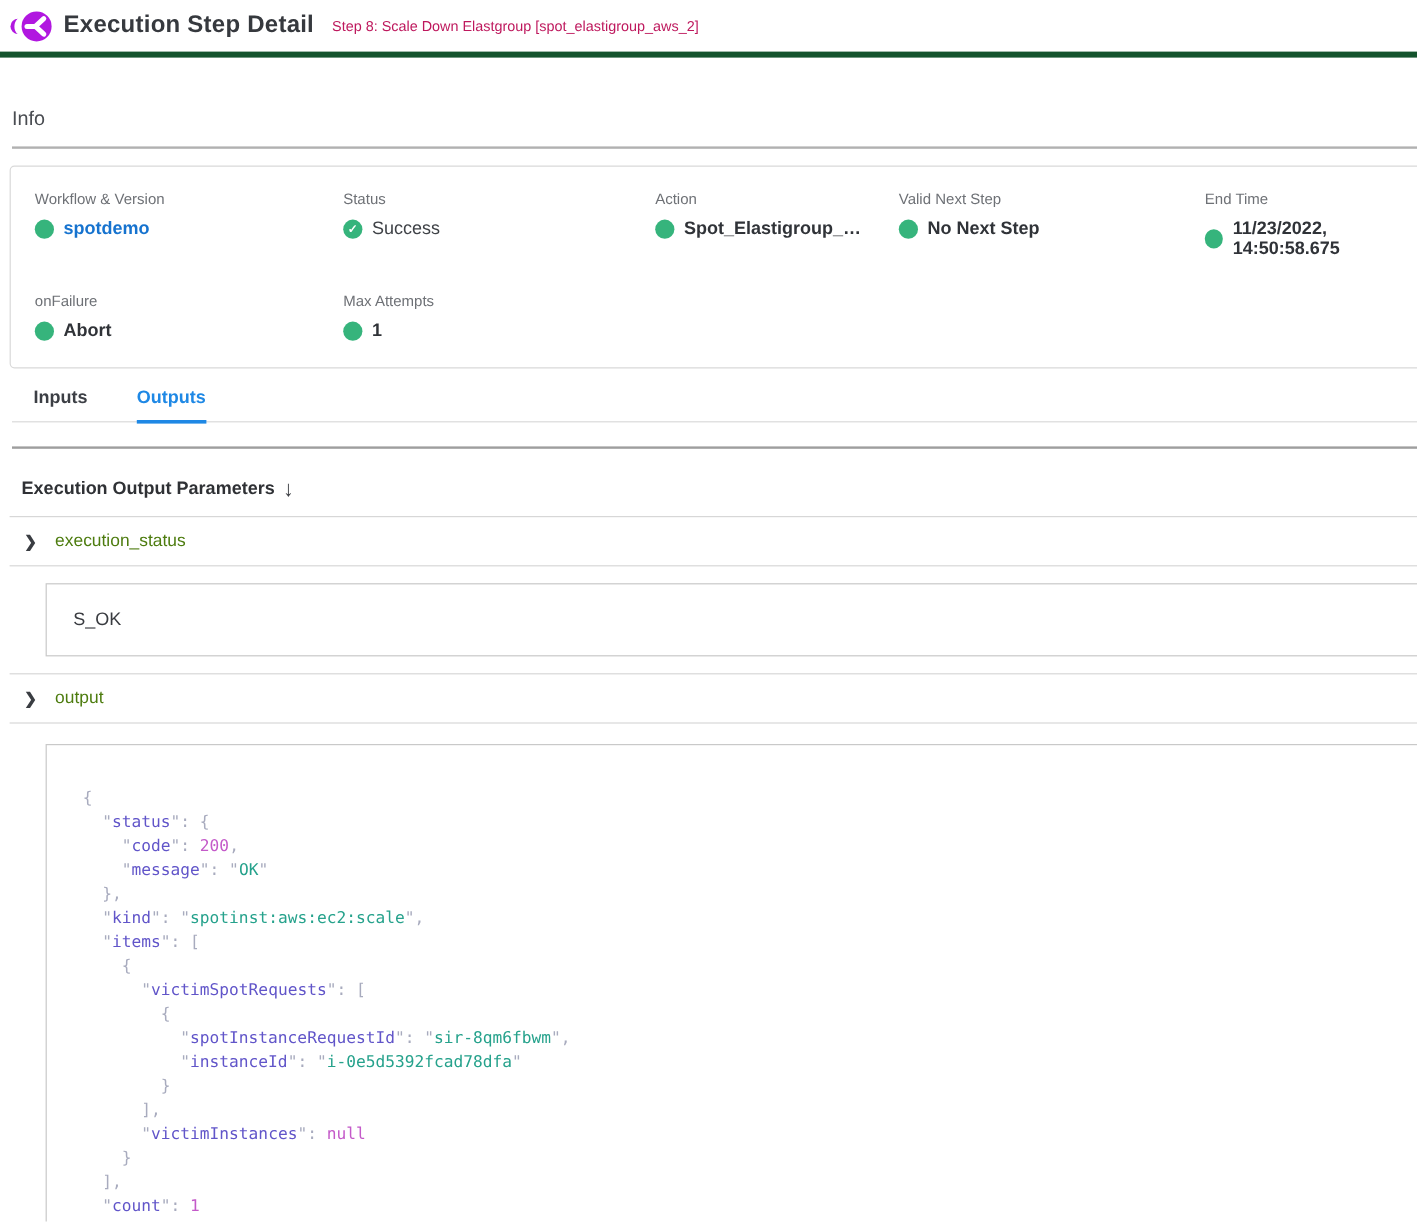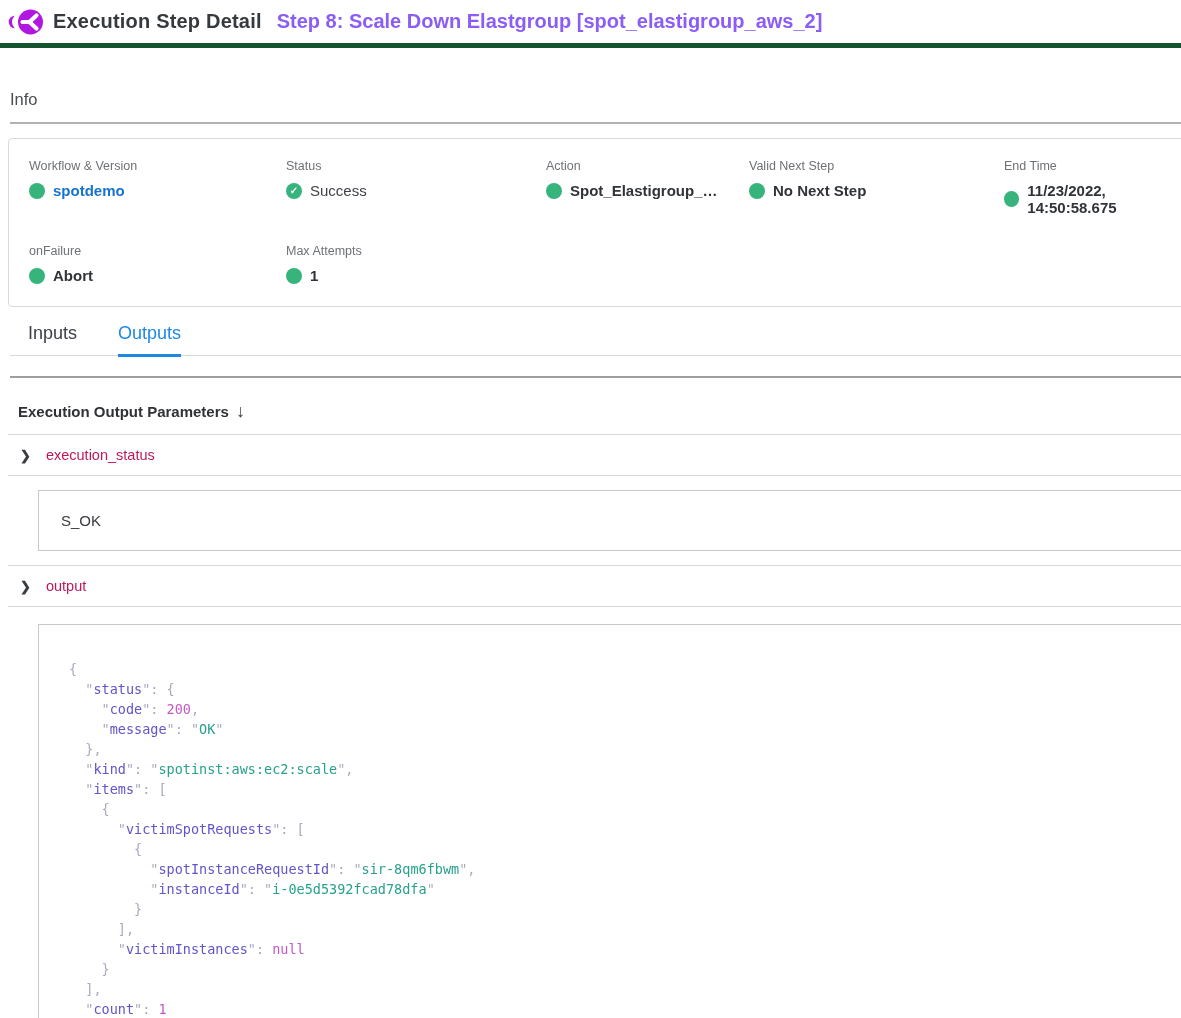--- a/index.html
+++ b/index.html
@@ -4,21 +4,21 @@
 <style>
   * { box-sizing: border-box; margin: 0; padding: 0; }
   html, body { width: 1181px; height: 1018px; overflow: hidden; background: #fff;
     font-family: "Liberation Sans", sans-serif; color: #3a3d42; }
 
   
   .topbar { display: flex; align-items: center; height: 48px; padding-left: 8px;
     border-bottom: 5px solid #14532d; gap: 9px; }
   .logo { width: 36px; height: 34px; flex: 0 0 auto; }
   .page-title { font-size: 20px; font-weight: bold; color: #36393e; letter-spacing: .2px; }
-  .page-subtitle { font-size: 20px; font-weight: bold; color: #8b5cf6; margin-left: 6px; }
+  .page-subtitle { font-size: 12px; font-weight: normal; color: #be185d; margin-left: 6px; }
 
   
   .info-heading { margin: 42px 0 0 10px; padding-bottom: 13px; font-size: 16.5px;
     color: #4a4d52; border-bottom: 2px solid #b1b1b1; }
 
   
   .info-card { margin: 14px 0 0 8px; width: 1185px; border: 1px solid #d9d9d9;
     border-radius: 4px; padding: 20px 0 22px 20px; display: grid;
     grid-template-columns: 257px 260px 203px 255px auto; row-gap: 28px; }
   .field-label { font-size: 12.5px; color: #6e7176; margin-bottom: 9px; }
@@ -26,36 +26,36 @@
     align-items: center; gap: 8px; }
   .field-value.v-link .val-text { color: #1673cf; cursor: pointer; }
   .field-value.v-status { font-weight: normal; color: #3f4247; }
   .check-circle { width: 16px; height: 16px; border-radius: 50%; background: #36b47c;
     color: #fff; font-size: 10px; font-weight: bold; display: inline-flex;
     align-items: center; justify-content: center; }
 
   
   .tabs { display: flex; gap: 41px; margin: 16px 0 0 10px; padding-left: 18px;
     border-bottom: 1px solid #dadada; width: 1171px; }
-  .tab { padding-bottom: 10px; font-size: 18px; font-weight: normal; color: #3c3f45;
+  .tab { padding-bottom: 10px; font-size: 15px; font-weight: bold; color: #3c3f45;
     cursor: pointer; }
   .tab.active { color: #1e88e5; border-bottom: 3px solid #1e88e5; margin-bottom: -2px; }
 
   .heavy-line { margin: 20px 0 0 10px; width: 1171px; border-top: 2px solid #9e9e9e; }
   .divider { margin-left: 8px; width: 1173px; border-top: 1px solid #d7d7d7; }
 
   
   .panel-title-row { display: flex; align-items: center; padding: 23px 0 12px 18px; gap: 7px; }
   .panel-title { font-size: 15px; font-weight: bold; color: #2f3135; }
   .download-arrow { font-size: 18px; font-weight: bold; color: #3f4146; cursor: pointer; }
 
   .section-row { display: flex; align-items: center; padding: 12px 0 12px 20px; gap: 15px;
     cursor: pointer; }
   .chevron { font-size: 13px; font-weight: bold; color: #3a3d42; }
-  .section-name { font-size: 14.5px; color: #be185d; }
+  .section-name { font-size: 14.5px; color: #4d7c0f; }
 
   .value-box { margin: 14px 0 14px 38px; width: 1160px; border: 1px solid #c9c9c9;
     padding: 21px 0 21px 22px; font-size: 15px; color: #393b40; }
 
   .code-box { margin: 17px 0 0 38px; width: 1160px; border: 1px solid #c9c9c9;
     padding: 34px 0 34px 30px; }
   .code-line { font-family: "DejaVu Sans Mono", monospace; font-size: 13.5px;
     line-height: 20px; white-space: pre; }
   .tk-p { color: #a8abbe; }
   .tk-k { color: #6155c9; }

